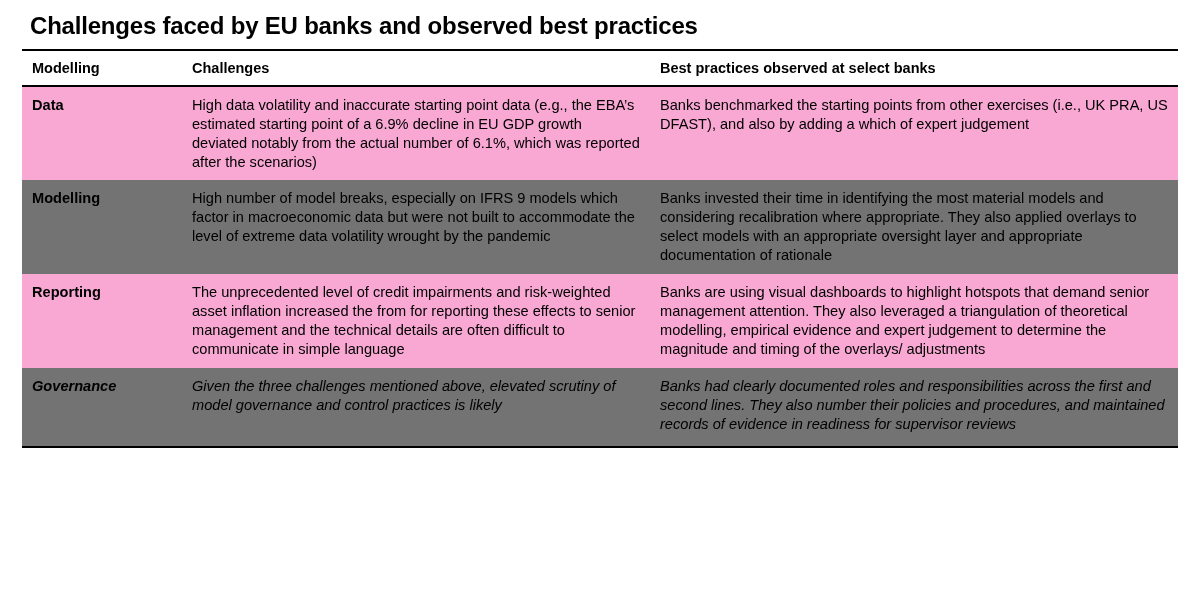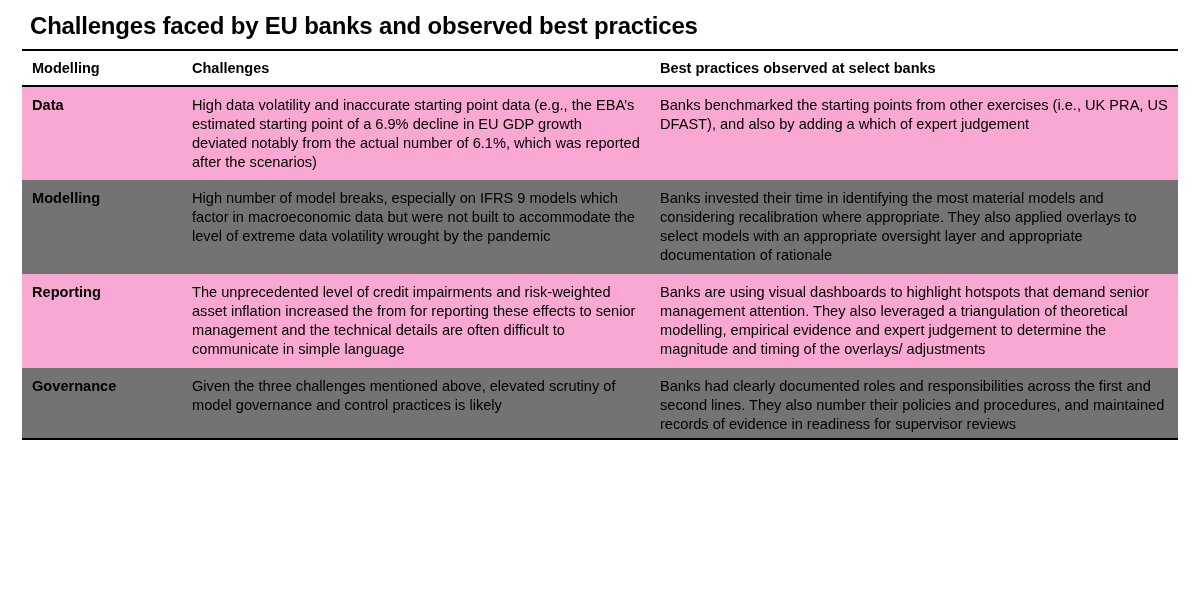--- a/index.html
+++ b/index.html
@@ -58,21 +58,22 @@
     background: #f9a8d4;
   }
   tbody tr.plain td {
     background: #737373;
   }
   td.cat {
     font-weight: bold;
     white-space: nowrap;
   }
   tbody tr:last-child td {
-    padding-bottom: 4px;
+    padding-bottom: 12px;
+    font-style: italic;
   }
   .bottom-rule {
     border-top: 2px solid #000000;
     width: 1156px;
     margin-left: 0;
   }
 </style>
 </head>
 <body>
 

